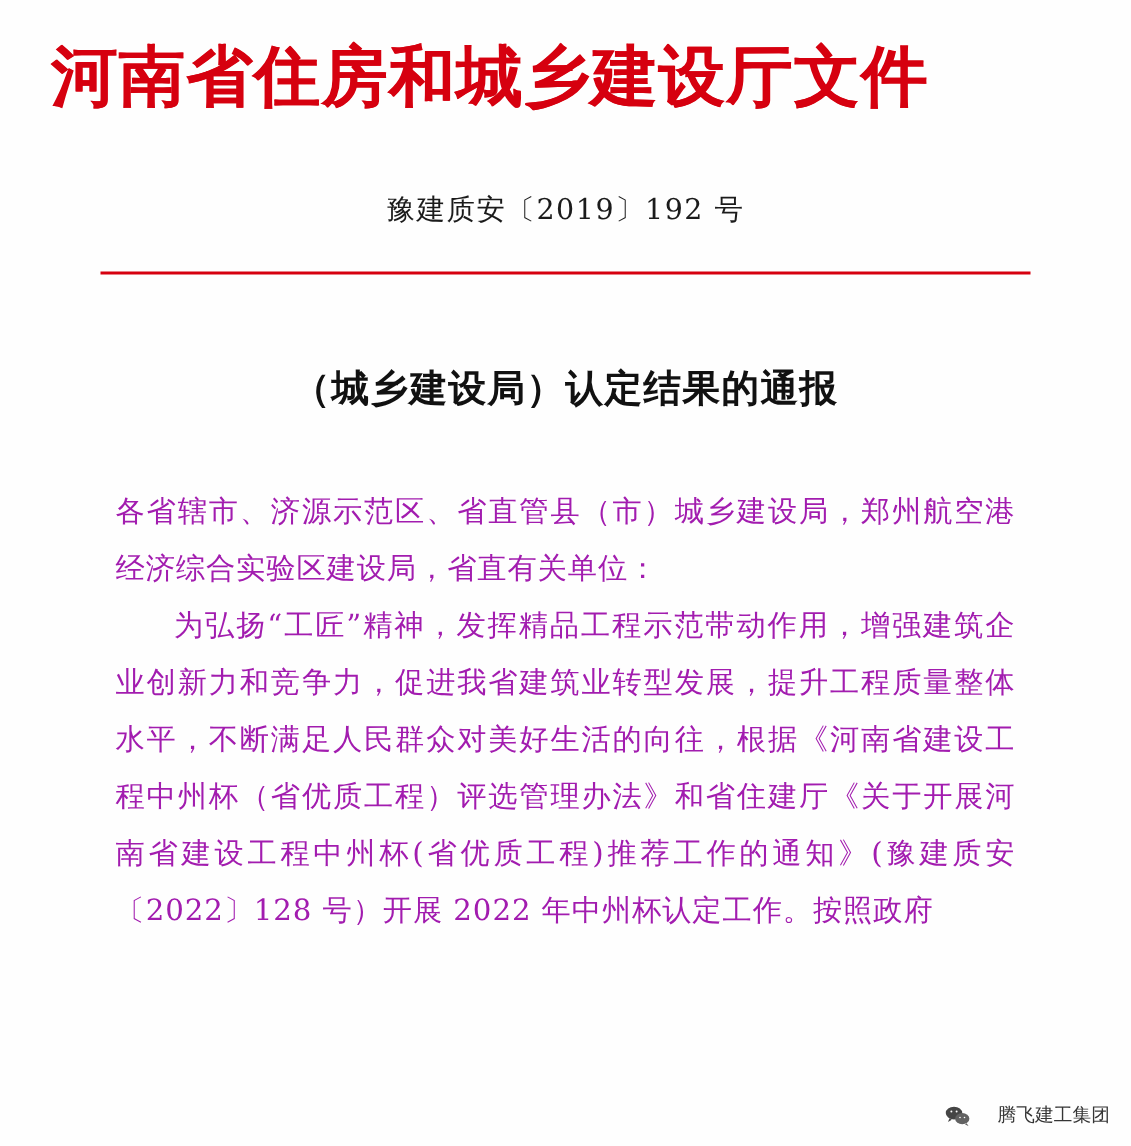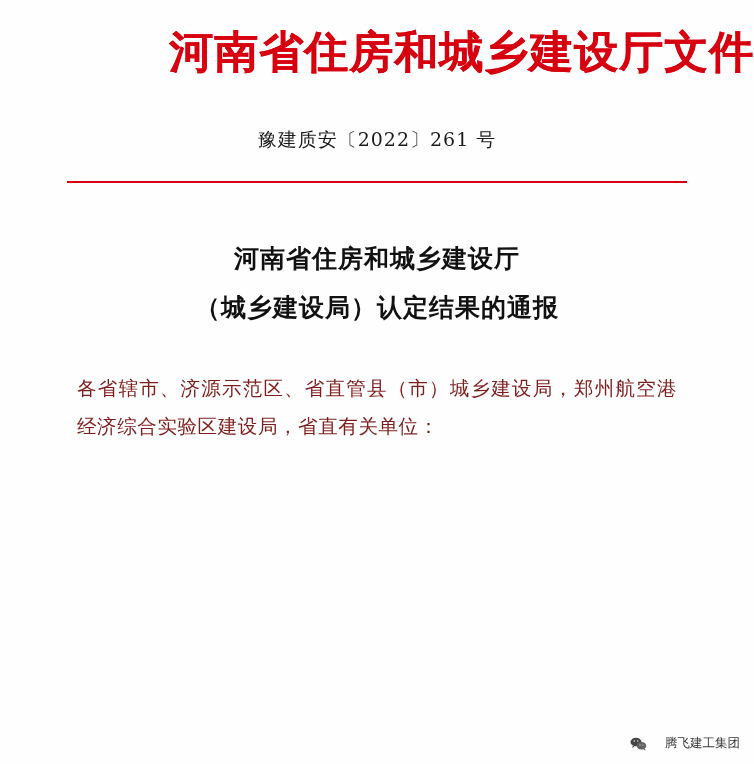--- a/index.html
+++ b/index.html
@@ -18,23 +18,24 @@
   .page {
     position: relative;
     width: 754px;
     height: 764px;
     box-sizing: border-box;
     background: #fefefe;
   }
 
   
   .masthead {
-    text-align: right;
+    text-align: left;
     padding-top: 26px;
     padding-bottom: 0;
+    padding-left: 34px;
   }
   .masthead-title {
     color: #d6000f;
     font-family: "DejaVu Serif", "Liberation Serif", serif;
     font-weight: bold;
     font-size: 44px;
     letter-spacing: 1px;
     line-height: 1.2;
     text-shadow: 0.5px 0 0 #d6000f;
     white-space: nowrap;
@@ -72,21 +73,21 @@
     display: block;
     white-space: nowrap;
   }
 
   
   .body-block {
     margin: 38px auto 0 auto;
     width: 600px;
     font-size: 19.5px;
     line-height: 1.95;
-    color: #7f1d1d;
+    color: #a21caf;
     text-align: justify;
     letter-spacing: 0.6px;
   }
   .para {
     margin: 0;
     text-indent: 0;
   }
   .para.indent {
     text-indent: 2em;
   }
@@ -114,31 +115,31 @@
 </style>
 </head>
 <body>
 
 <div class="page">
 
   <div class="masthead">
     <div class="masthead-title">河南省住房和城乡建设厅文件</div>
   </div>
 
-  <div class="doc-number">豫建质安〔2022〕261 号</div>
+  <div class="doc-number">豫建质安〔2019〕192 号</div>
 
   <div class="red-rule"></div>
 
   <div class="title-block">
-    <span class="title-line">河南省住房和城乡建设厅</span>
     <span class="title-line">（城乡建设局）认定结果的通报</span>
   </div>
 
   <div class="body-block">
     <p class="para">各省辖市、济源示范区、省直管县（市）城乡建设局，郑州航空港经济综合实验区建设局，省直有关单位：</p>
+    <p class="para indent">为弘扬“工匠”精神，发挥精品工程示范带动作用，增强建筑企业创新力和竞争力，促进我省建筑业转型发展，提升工程质量整体水平，不断满足人民群众对美好生活的向往，根据《河南省建设工程中州杯（省优质工程）评选管理办法》和省住建厅《关于开展河南省建设工程中州杯(省优质工程)推荐工作的通知》(豫建质安〔2022〕128 号）开展 2022 年中州杯认定工作。按照政府</p>
   </div>
 
   <div class="watermark">
     <span class="wechat-icon">
       <svg viewBox="0 0 34 28" width="17" height="14" aria-hidden="true">
         <ellipse cx="12" cy="10" rx="11" ry="8.5" fill="#3c3c3c"></ellipse>
         <polygon points="6,17 4,22 9,19" fill="#3c3c3c"></polygon>
         <ellipse cx="23" cy="17.5" rx="9.5" ry="7.5" fill="#5a5a5a"></ellipse>
         <polygon points="29,23.5 31.5,27.5 26.5,25" fill="#5a5a5a"></polygon>
         <circle cx="8.5" cy="8" r="1.3" fill="#ffffff"></circle>

